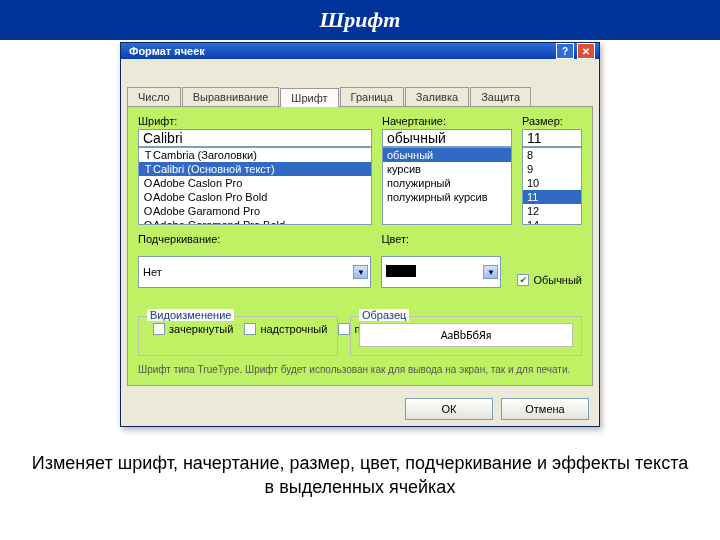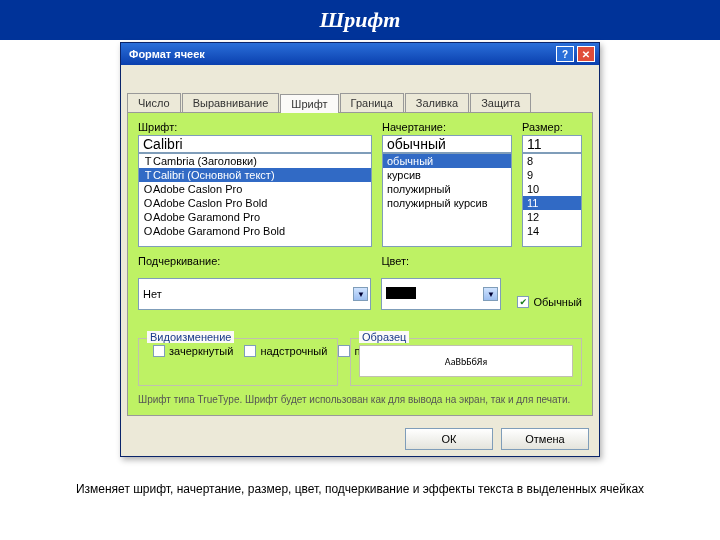--- a/index.html
+++ b/index.html
@@ -29,21 +29,21 @@
   }
   .dialog {
     width: 480px;
     border: 1px solid #0a246a;
     box-shadow: 2px 3px 6px rgba(0,0,0,0.3);
     background: #ece9d8;
   }
   .titlebar {
     background: linear-gradient(to bottom, #2a6fd9, #0a3fae);
     color: #fff;
-    height: 22px;
+    height: 16px;
     display: flex;
     align-items: center;
     justify-content: space-between;
     padding: 0 4px 0 8px;
     font-size: 11px;
     font-weight: bold;
   }
   .titlebar-btns { display:flex; gap:3px; }
   .tbtn {
     width: 18px; height: 16px;
@@ -88,21 +88,21 @@
     border:1px solid #7f9db9;
     background:#fff;
     height:18px;
     padding:1px 4px;
     font-size:14px;
   }
   .listbox {
     border:1px solid #7f9db9;
     background:#fff;
     font-size:11px;
-    height: 94px;
+    height: 78px;
     overflow:hidden;
   }
   .listbox .opt { padding:1px 4px; white-space:nowrap; }
   .listbox .opt.sel { background:#316ac5; color:#fff; }
   .tt { display:inline-block; width:10px; text-align:center; }
   .row2 { display:flex; gap:10px; margin-top:8px; }
   .combo {
     border:1px solid #7f9db9;
     background:#fff;
     height:32px;
@@ -128,37 +128,37 @@
     margin-top:20px;
     padding:6px 8px 8px 8px;
     position:relative;
   }
   .groupbox .glabel {
     position:absolute; top:-8px; left:8px;
     background:#fbfaf8; padding:0 3px; font-size:11px; color:#1a3a8a;
   }
   .preview-box {
     border:1px solid #c0c0b0;
-    height:32px;
+    height:24px;
     background:#fff;
     display:flex; align-items:center; justify-content:center;
-    font-size:10px;
+    font-size:12px;
     font-family: Calibri, sans-serif;
   }
   .desc { font-size:10px; color:#555; margin-top:8px; }
   .dlg-buttons { display:flex; justify-content:flex-end; gap:8px; padding:6px 10px; }
   .btn {
     border:1px solid #7f9db9;
     background: linear-gradient(to bottom,#fff,#e4e4dc);
     width:88px; height:22px;
     font-size:11px;
   }
   .caption {
     text-align:center;
-    font-size:12px;
+    font-size:18px;
     font-family: Arial, sans-serif;
     padding: 24px 30px 0 30px;
     line-height:1.35;
   }
   .row-group { display:flex; gap:12px; margin-top:8px; }
   .flex1 { flex:1; }
 </style>
 </head>
 <body>
 

